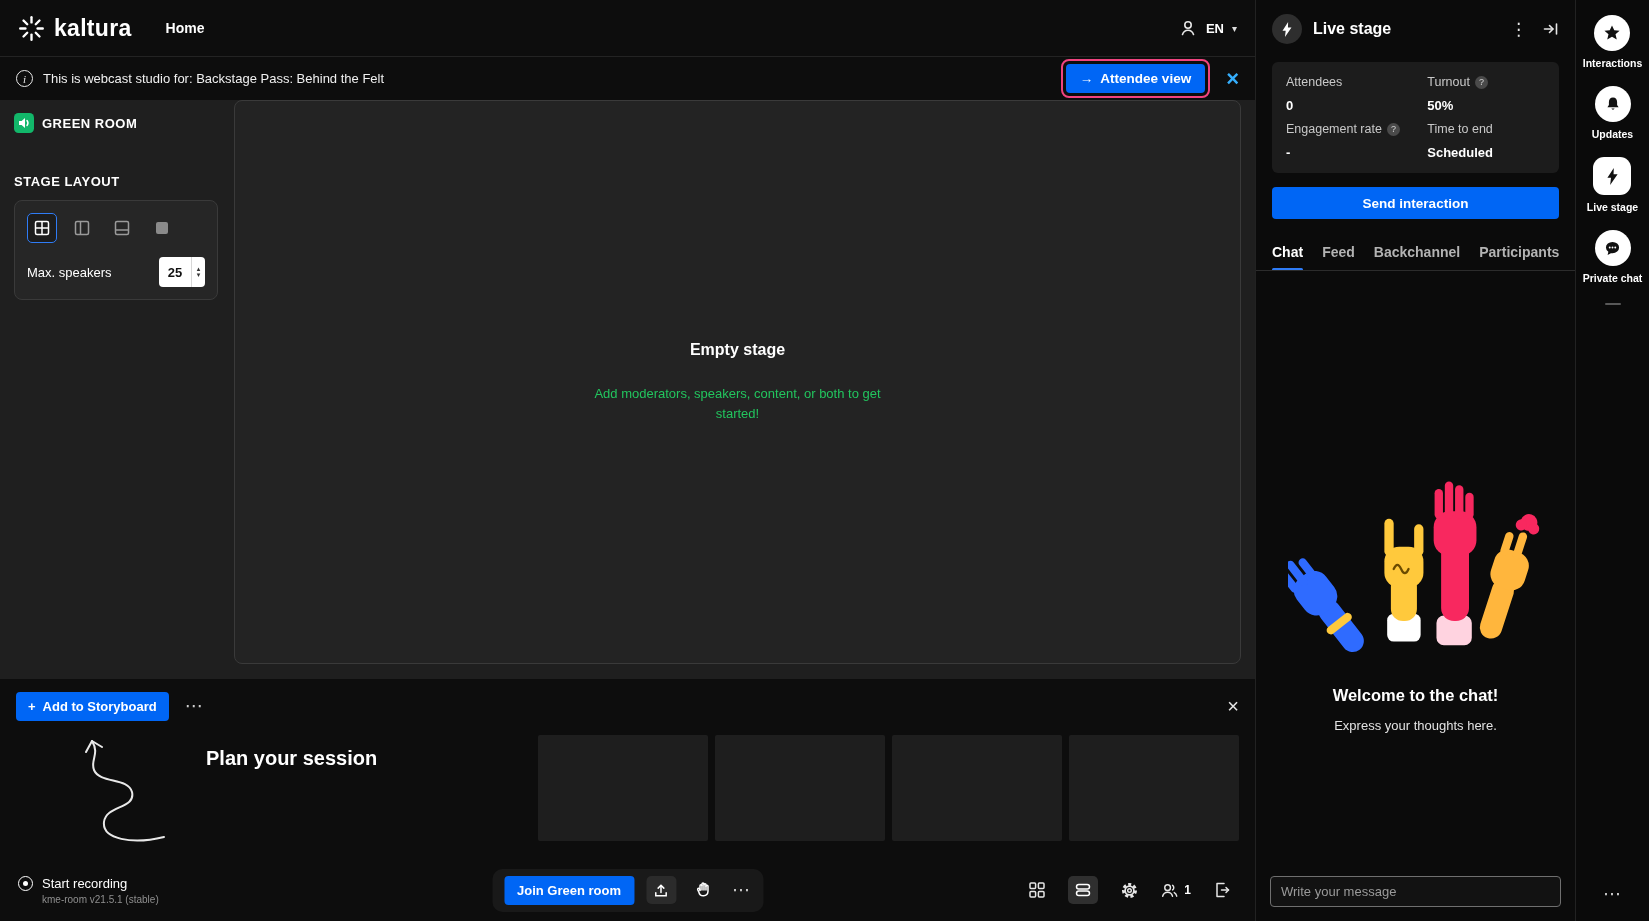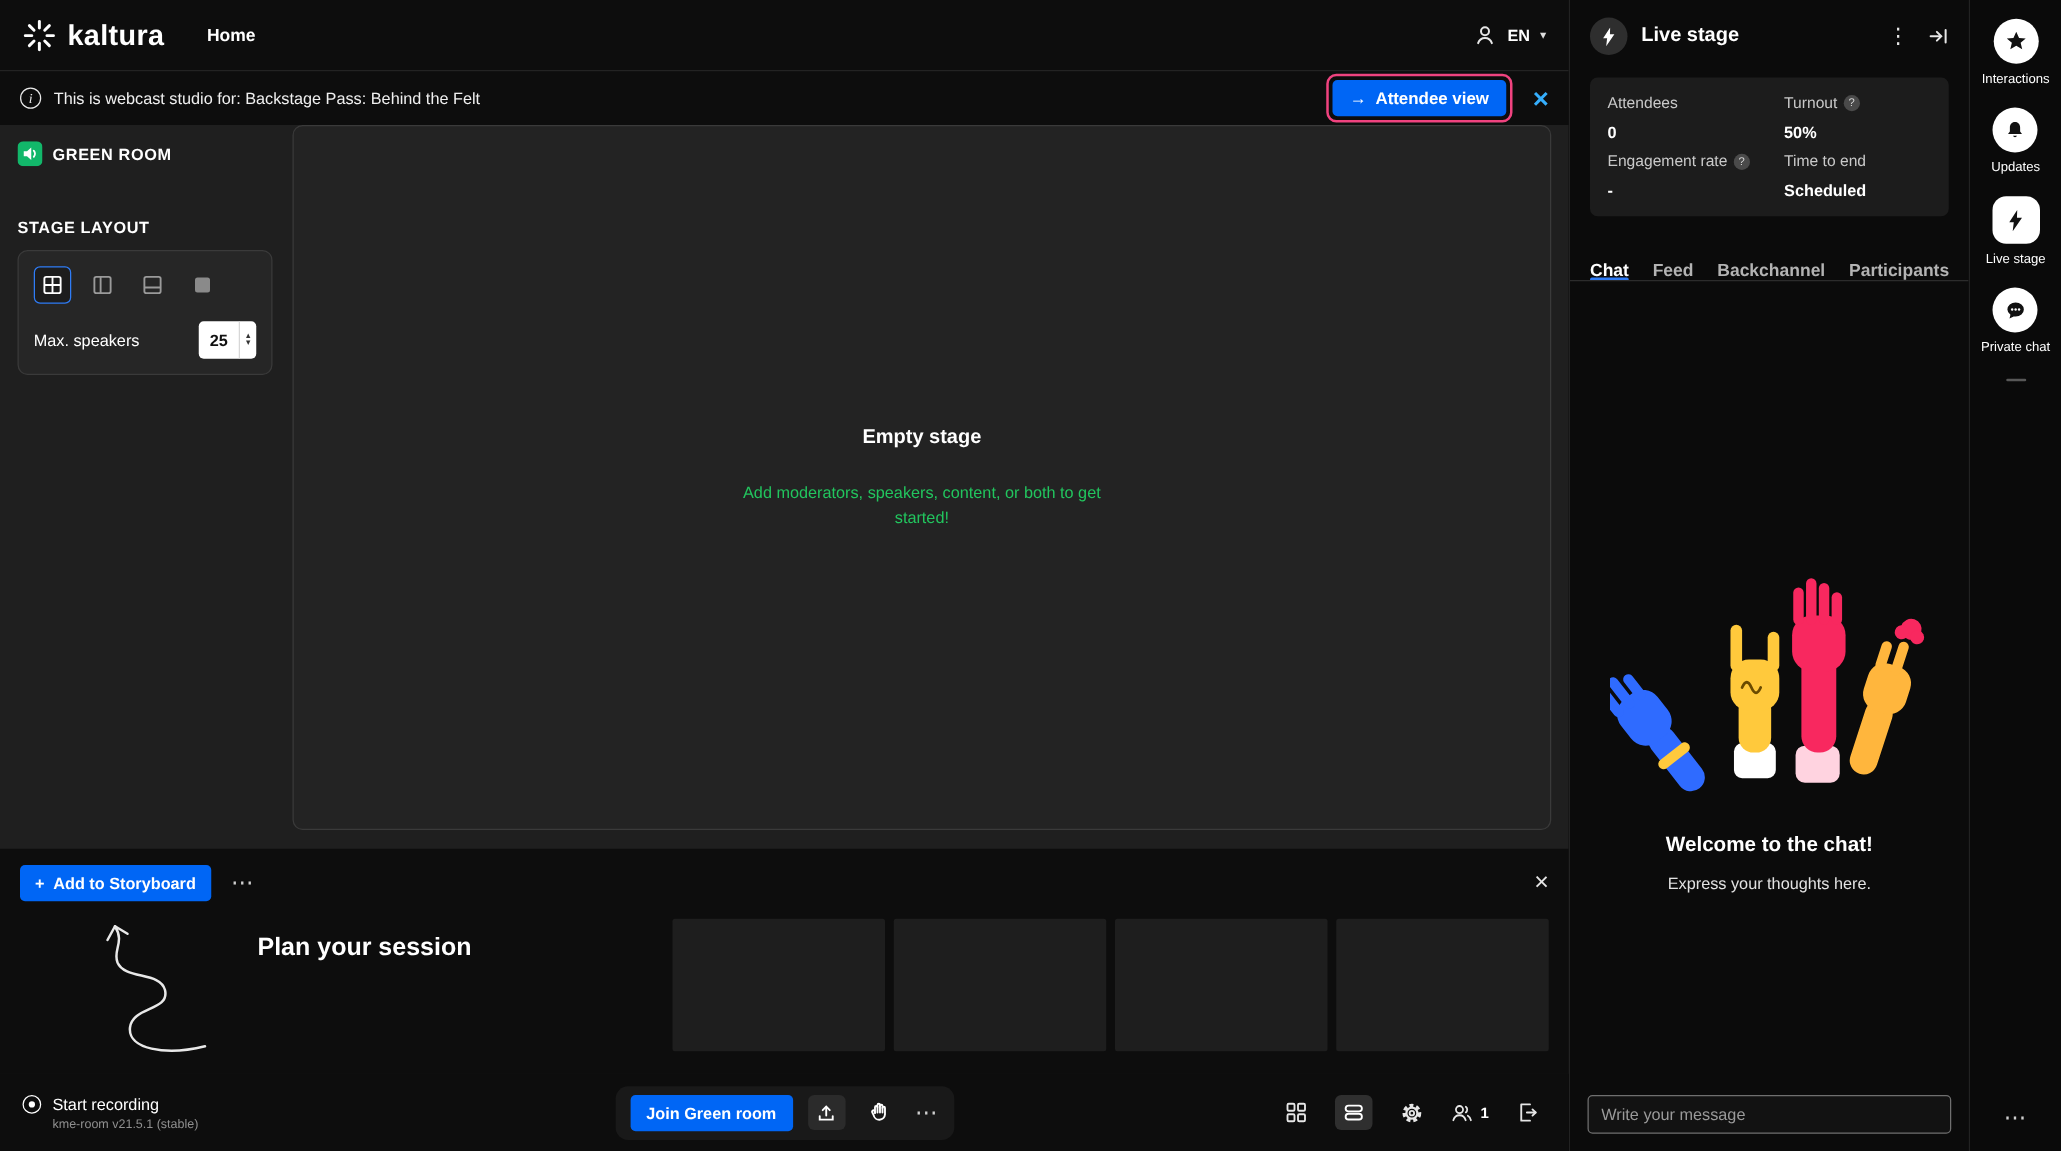--- a/index.html
+++ b/index.html
@@ -112,37 +112,37 @@
   .lp-stats { margin:4px 16px 0 16px; background:#1c1c1c; border-radius:6px; padding:13px 14px; display:grid;
     grid-template-columns:1.2fr 1fr; row-gap:9px; flex:0 0 auto; }
   .stat-label { font-size:12.5px; color:#c9c9c9; display:flex; align-items:center; gap:5px; }
   .stat-value { font-size:13px; font-weight:bold; color:#fff; }
   .q-badge { width:13px; height:13px; border-radius:50%; background:#4a4a4a; color:#d4d4d4; font-size:9px; display:inline-flex;
     align-items:center; justify-content:center; cursor:pointer; }
 
   .lp-send { margin:14px 16px 0 16px; height:32px; justify-content:center; font-size:13.5px; flex:0 0 auto; }
   .lp-tabs { margin-top:16px; padding-left:16px; height:36px; display:flex; gap:19px; align-items:flex-end;
     border-bottom:1px solid #2c2c2c; white-space:nowrap; overflow:hidden; flex:0 0 auto; }
-  .lp-tab { font-size:14px; font-weight:bold; color:#b3b3b3; cursor:pointer; position:relative; flex:0 0 auto; }
+  .lp-tab { font-size:14px; font-weight:bold; color:#b3b3b3; padding-bottom:10px; cursor:pointer; position:relative; flex:0 0 auto; }
   .lp-tab.active { color:#fff; }
   .lp-tab.active::after { content:""; position:absolute; left:0; right:0; bottom:-1px; height:3px; background:#2f7cf6; border-radius:2px; }
 
   .lp-chat { flex:1; display:flex; flex-direction:column; align-items:center; min-height:0; }
   .lp-spacer-top { flex:1.15; }
   .lp-welcome { margin-top:24px; font-size:16.5px; font-weight:bold; }
   .lp-welcome-sub { margin-top:13px; font-size:13px; color:#e2e2e2; }
   .lp-spacer-bottom { flex:0.8; }
   .lp-input-row { width:100%; padding:0 14px 14px 14px; flex:0 0 auto; }
   .lp-input { width:100%; height:31px; background:#121212; border:1px solid #6f6f6f; border-radius:4px; color:#e6e6e6;
     font-size:13px; padding:0 10px; font-family:inherit; outline:none; }
   .lp-input::placeholder { color:#9a9a9a; }
 
   
   .rail { width:74px; background:#0a0a0a; border-left:1px solid #222; display:flex; flex-direction:column; align-items:center; padding-top:15px; }
-  .rail-item { display:flex; flex-direction:column; align-items:center; margin-bottom:17px; cursor:pointer; }
+  .rail-item { display:flex; flex-direction:column; align-items:center; margin-bottom:17px; cursor:pointer;font-weight:bold; }
   .rail-circle { width:36px; height:36px; border-radius:50%; background:#fff; display:flex; align-items:center; justify-content:center; }
   .rail-item.active .rail-circle { border-radius:11px; width:38px; height:38px; }
   .rail-label { margin-top:6px; font-size:10.5px; color:#fff; }
   .rail-divider { width:16px; height:2px; background:#585858; border-radius:1px; margin-top:2px; }
   .rail-bottom-dots { margin-top:auto; margin-bottom:16px; color:#cfcfcf; font-size:18px; letter-spacing:1px; cursor:pointer; }
 
   svg { display:block; }
 </style>
 </head>
 <body>
@@ -396,20 +396,21 @@
           <span>Engagement rate</span>
           <span class="q-badge">?</span>
         </span>
       <span class="stat-label">
           <span>Time to end</span>
         </span>
       <span class="stat-value">-</span>
       <span class="stat-value">Scheduled</span>
     </div>
 
+    <button class="btn-blue lp-send">Send interaction</button>
 
     <div class="lp-tabs">
       <span class="lp-tab active">Chat</span>
       <span class="lp-tab">Feed</span>
       <span class="lp-tab">Backchannel</span>
       <span class="lp-tab">Participants</span>
     </div>
 
     <div class="lp-chat">
       <div class="lp-spacer-top"></div>

